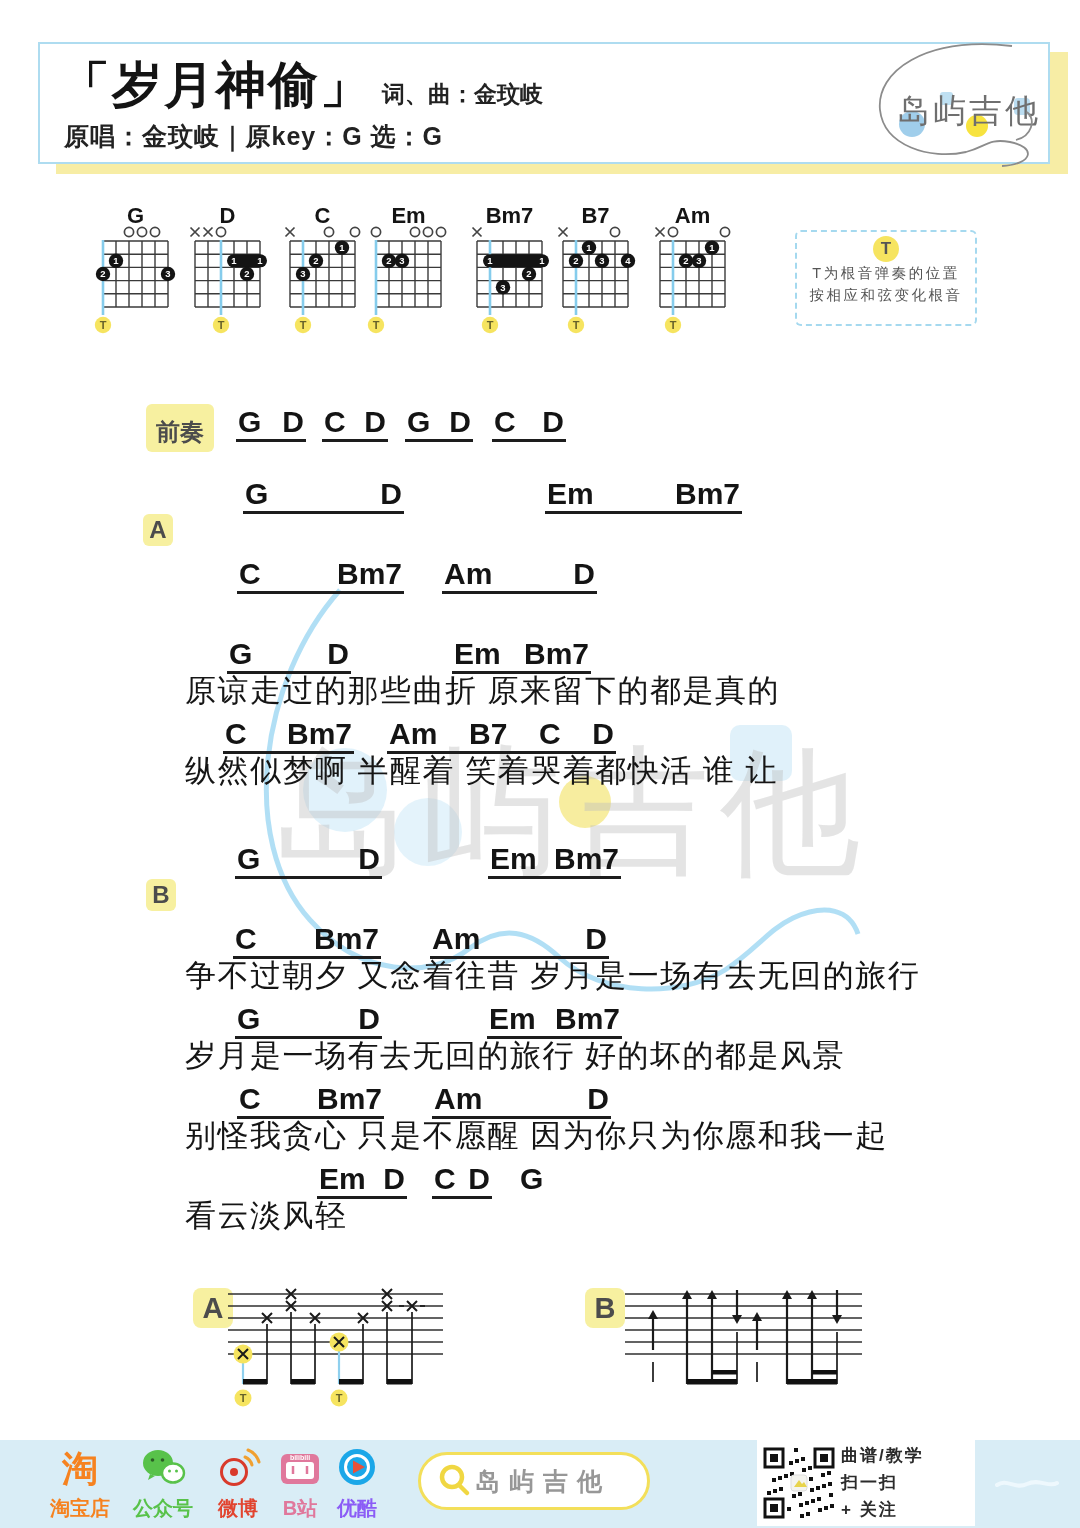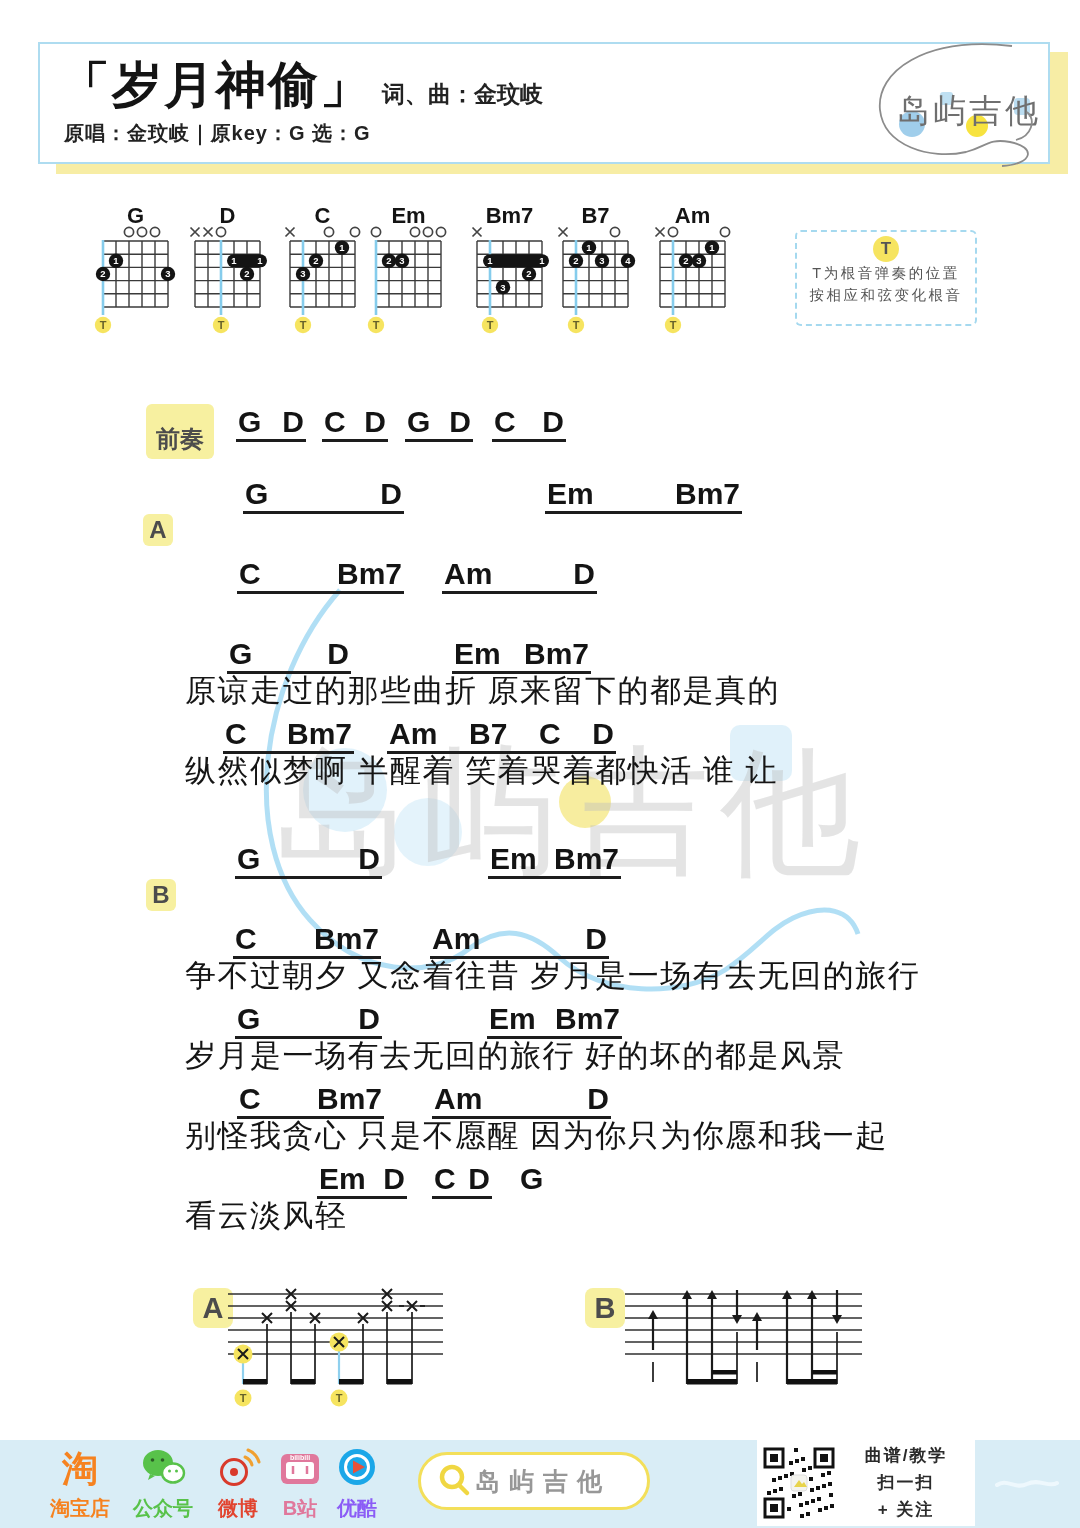--- a/index.html
+++ b/index.html
@@ -4,38 +4,38 @@
 <style>
   html,body{margin:0;padding:0;background:#fff;}
   #page{position:relative;width:1080px;height:1528px;background:#fff;overflow:hidden;
         font-family:"Liberation Sans",sans-serif;}
   
   .header-card{position:absolute;left:38px;top:42px;width:1008px;height:118px;background:#fff;
     border:2px solid #aedcf0;box-shadow:18px 10px 0 #f7eda5;}
   .title-row{position:absolute;left:20px;top:8px;display:flex;align-items:baseline;}
   .song-title{font-size:50px;font-weight:700;color:#141414;letter-spacing:2px;margin:0;}
   .credits{font-size:23px;font-weight:600;color:#222;margin-left:10px;}
-  .meta{position:absolute;left:24px;top:76px;font-size:20px;font-weight:600;color:#222;letter-spacing:1px;}
+  .meta{position:absolute;left:24px;top:76px;font-size:25px;font-weight:600;color:#222;letter-spacing:1px;}
   .logo{position:absolute;right:4px;top:-12px;}
   
   #chord-row{position:absolute;left:0;top:205px;width:1080px;height:140px;}
   .chord-diagram{position:absolute;top:0;}
   .gl{stroke:#3a3a3a;stroke-width:1.4;}
   .cname{font-size:22px;font-weight:700;fill:#141414;text-anchor:middle;}
   .fn{font-size:9.5px;font-weight:700;fill:#fff;text-anchor:middle;}
   .tt{font-size:11px;font-weight:700;fill:#66622a;text-anchor:middle;}
   .t-note{position:absolute;left:795px;top:230px;width:178px;height:92px;border:2px dashed #a5d9ef;
     border-radius:6px;text-align:center;background:#fff;}
   .t-badge{display:inline-block;margin-top:4px;width:26px;height:26px;line-height:26px;border-radius:50%;
     background:#f6e460;color:#555;font-size:17px;font-weight:700;}
   .t-note-line{font-size:14.5px;color:#555;letter-spacing:2.5px;line-height:1.55;font-weight:400;}
   
   #intro{position:absolute;left:0;top:400px;width:1080px;height:44px;}
   .yellow-badge{background:#f7f0a0;color:#4c4c4c;border-radius:6px;font-weight:600;}
-  #intro .label{position:absolute;left:146px;top:4px;font-size:24px;padding:19px 10px 4px;}
+  #intro .label{position:absolute;left:146px;top:4px;font-size:24px;padding:12px 10px 4px;}
   
   .pair{position:absolute;left:0;width:1080px;height:80px;}
   .cg{position:absolute;top:0;height:33px;display:flex;justify-content:space-between;align-items:flex-end;
       border-bottom:3px solid #1d1d1d;padding:0 2px 2px;}
   .cg span{font-size:30px;font-weight:600;color:#141414;line-height:1;}
   .cg.nl{border-bottom:none;}
   .sec-badge{position:absolute;top:38px;width:30px;height:32px;line-height:32px;text-align:center;font-size:24px;}
   .lyric{position:absolute;left:185px;top:34px;font-size:31px;font-weight:500;color:#151515;
          letter-spacing:1.5px;white-space:pre;}
   
@@ -50,21 +50,21 @@
   #watermark{position:absolute;left:230px;top:560px;pointer-events:none;z-index:0;}
   .content-layer{position:relative;z-index:1;}
   
   #footer{position:absolute;left:0;top:1440px;width:1080px;height:88px;background:#d9edf6;}
   .f-link{position:absolute;top:6px;width:84px;text-align:center;cursor:pointer;}
   .f-label{display:block;font-size:20px;font-weight:700;margin-top:1px;}
   .search-pill{position:absolute;left:418px;top:12px;width:226px;height:52px;background:#fff;
     border:3px solid #f3df5a;border-radius:30px;display:flex;align-items:center;cursor:pointer;}
   .search-text{font-size:25px;color:#979797;letter-spacing:9px;font-weight:600;}
   .qr-card{position:absolute;left:757px;top:0px;width:218px;height:86px;background:#fff;}
-  .qr-text{position:absolute;left:84px;top:2px;width:130px;text-align:center;}
+  .qr-text{position:absolute;left:84px;top:2px;width:130px;text-align:left;}
   .qr-text div{font-size:17px;color:#2b2b2b;font-weight:600;letter-spacing:2px;line-height:27px;}
 </style>
 </head>
 <body>
 
 <div id="page">
 
   <svg id="watermark" width="660" height="480" viewBox="0 0 660 480">
     <circle cx="115" cy="230" r="42" fill="#cde9f8" opacity="0.6"></circle>
     <rect x="500" y="165" width="62" height="56" rx="10" fill="#d6ecf8" opacity="0.75"></rect>

